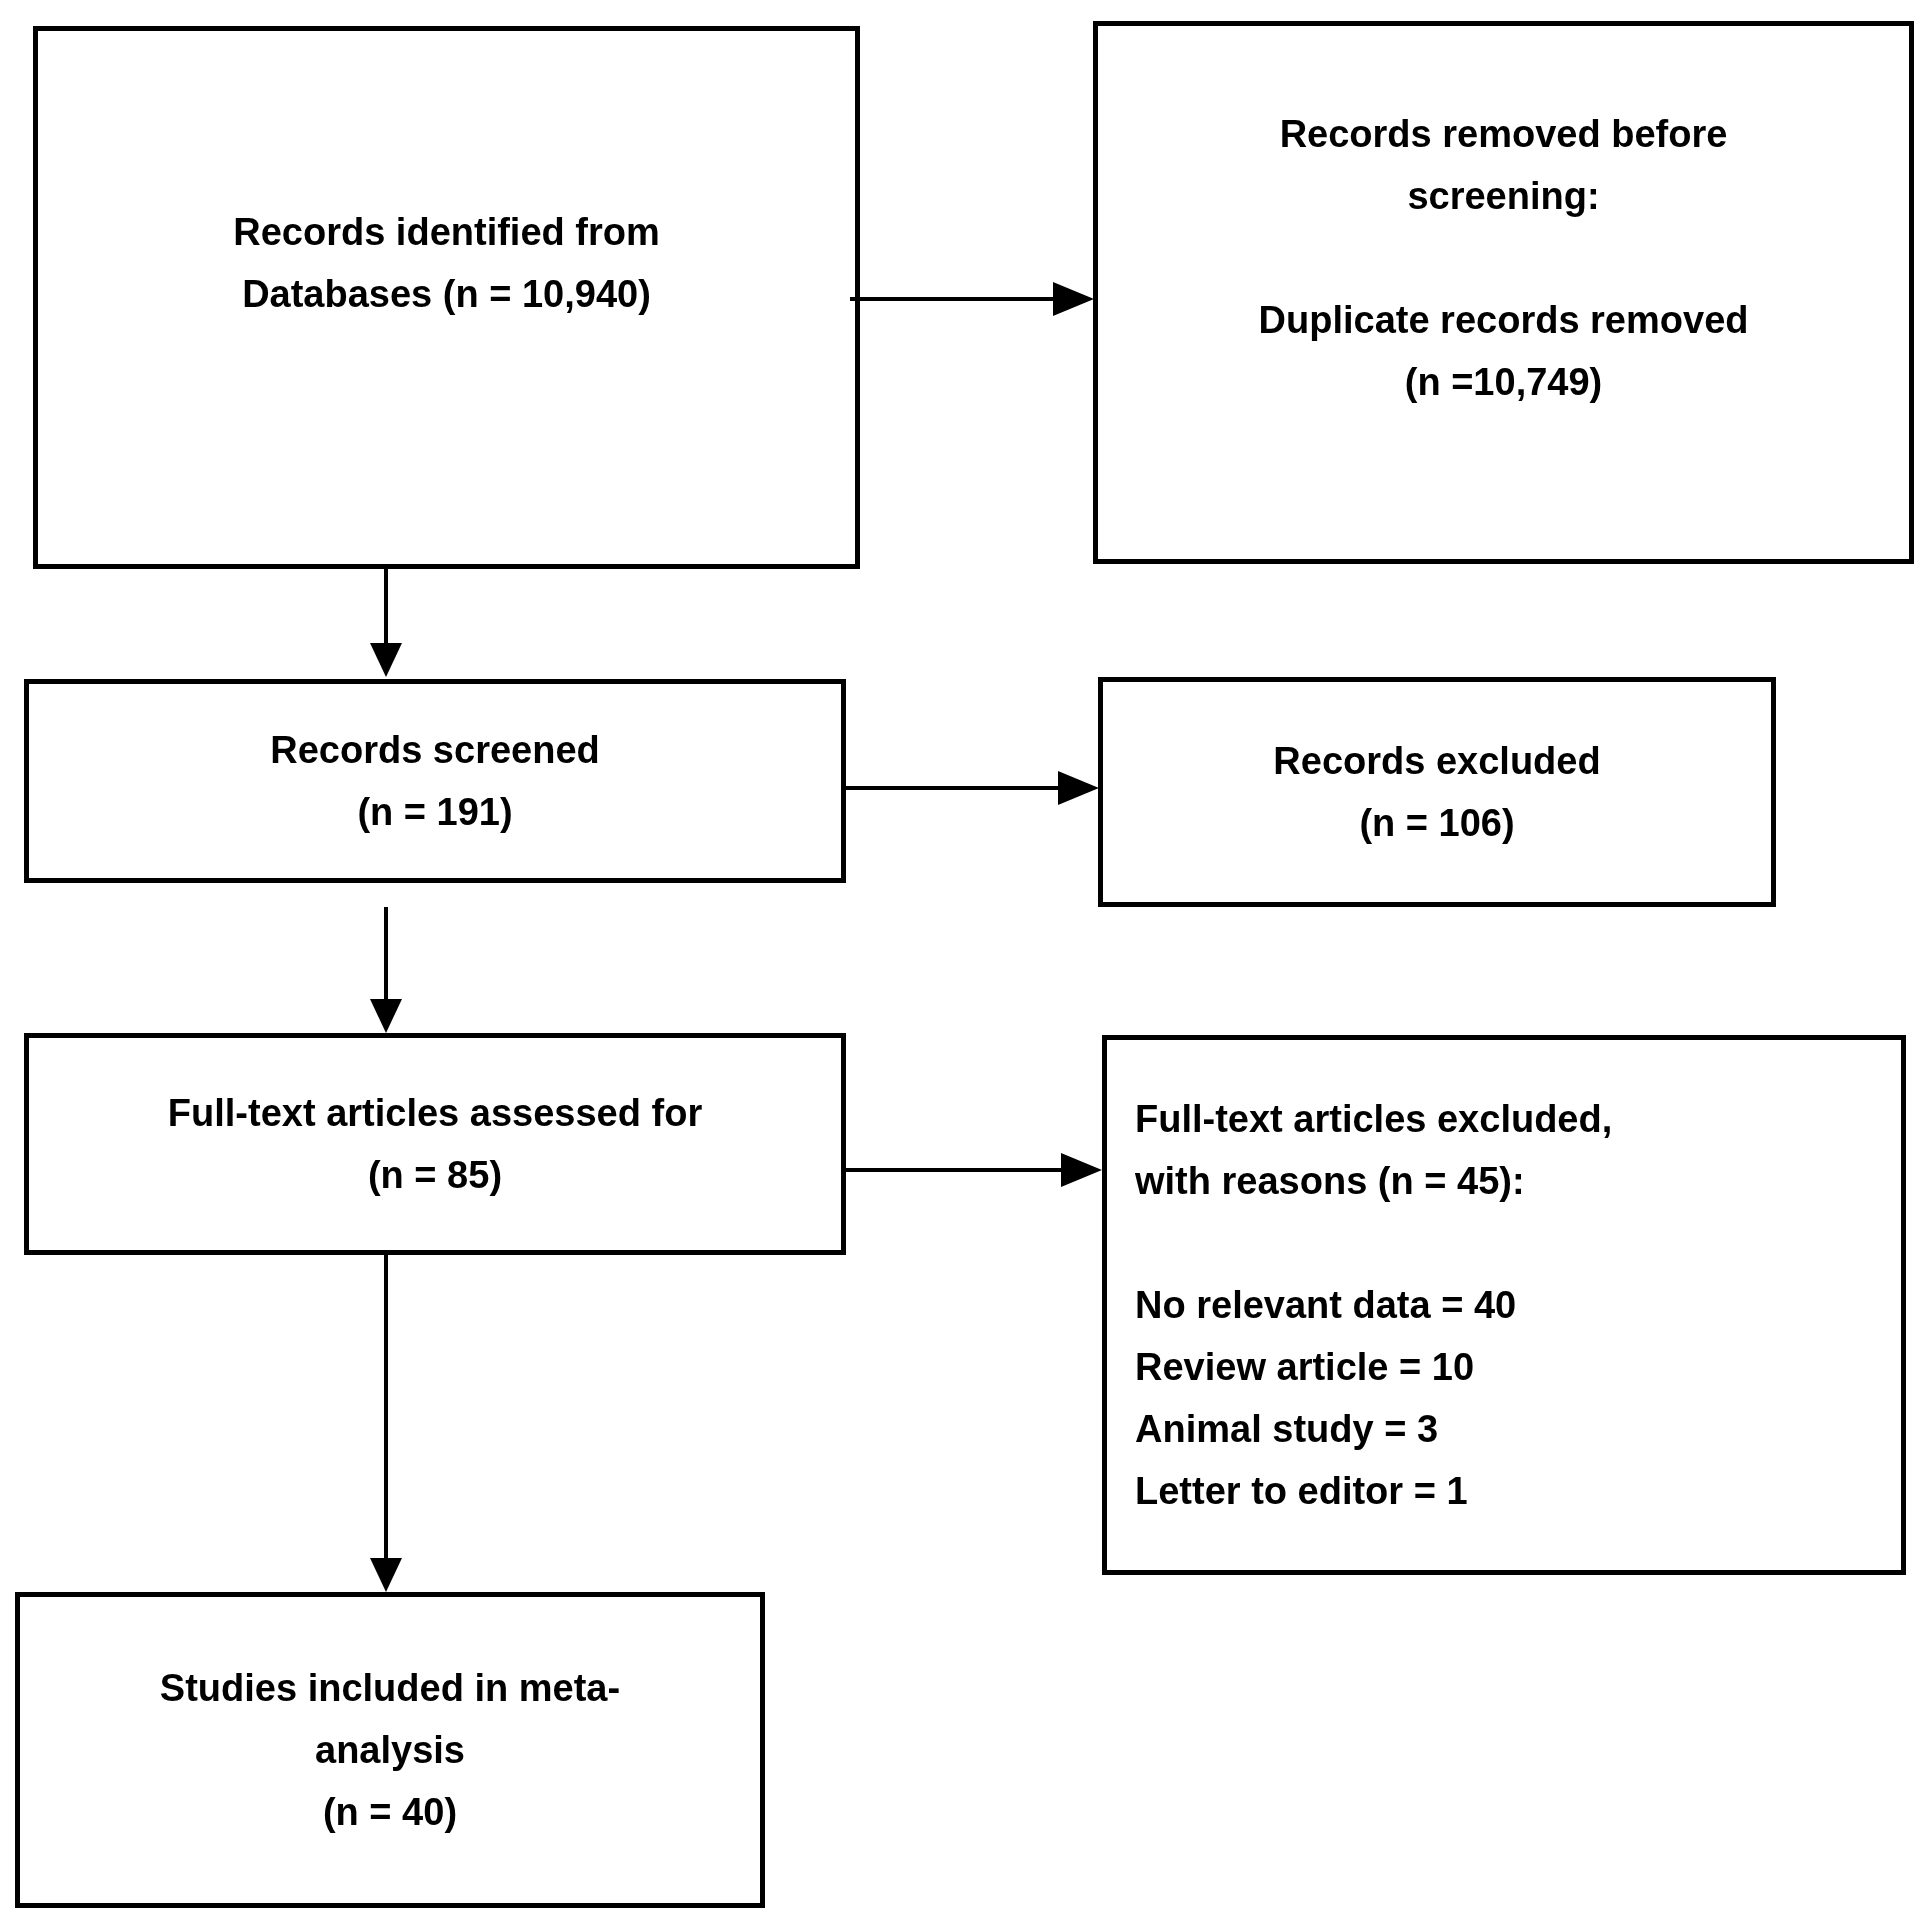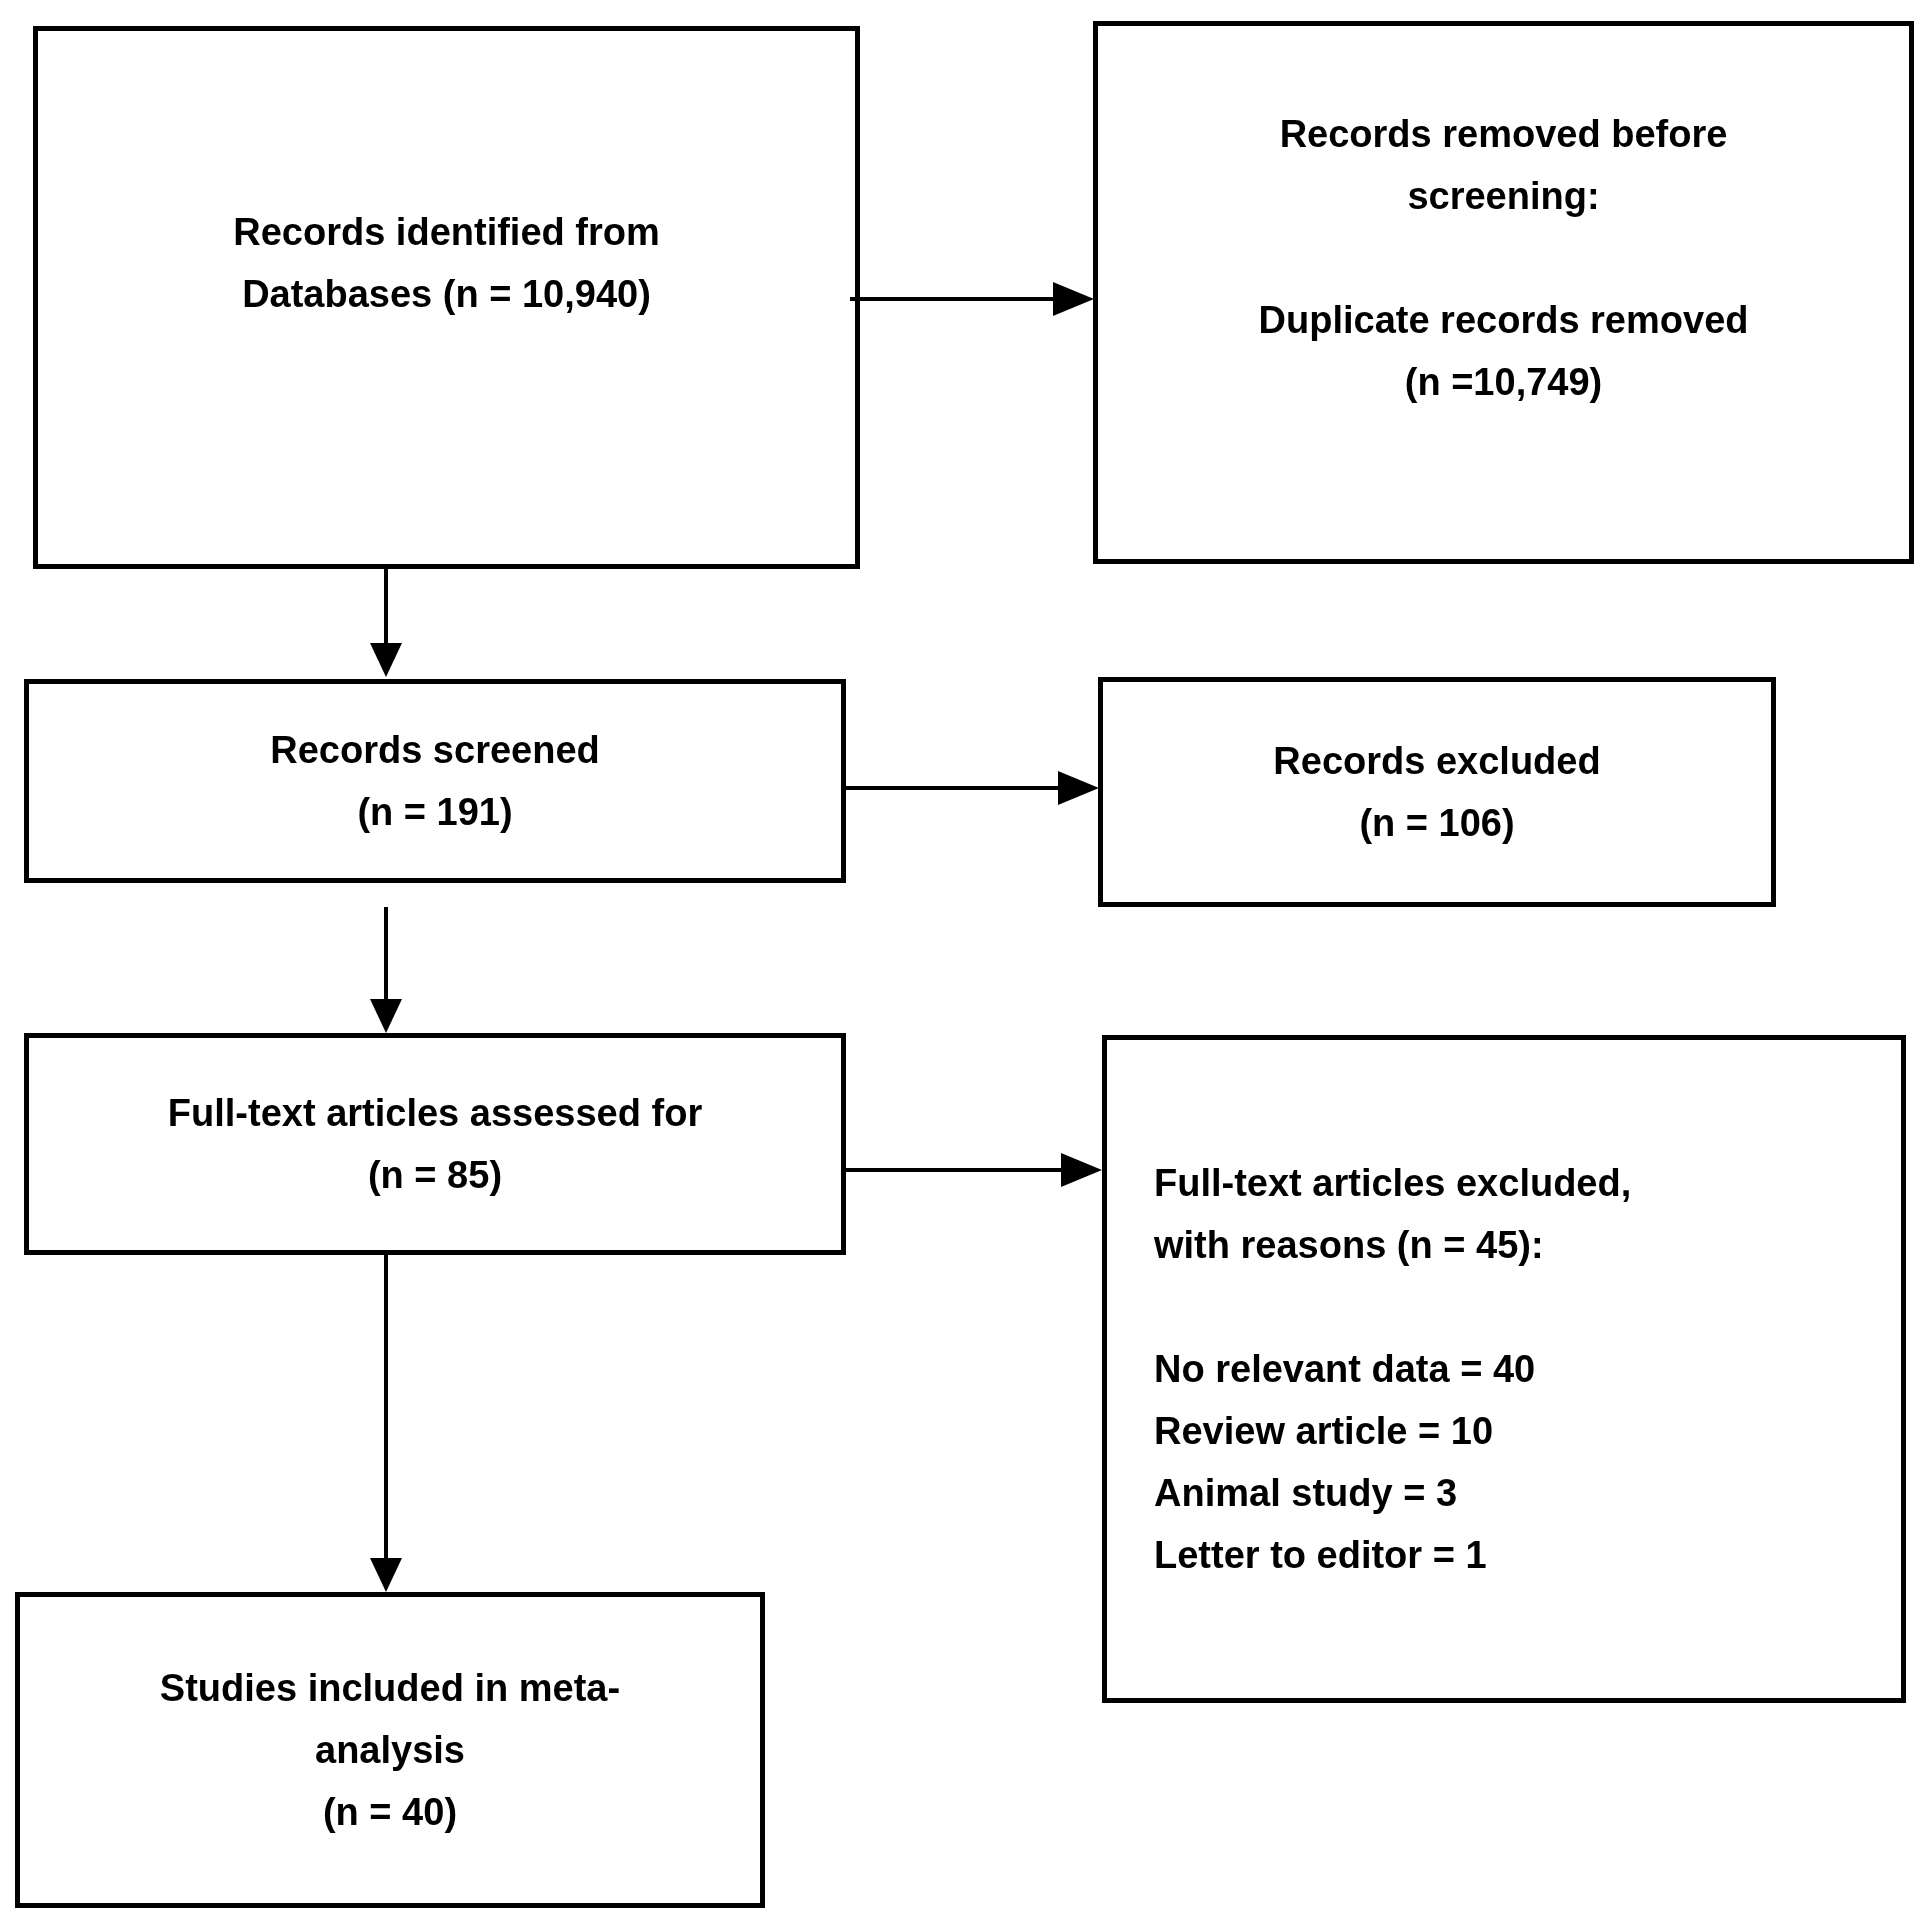--- a/index.html
+++ b/index.html
@@ -93,21 +93,21 @@
     </div>
   </div>
 
   <div class="box center" style="left:24px;top:1033px;width:822px;height:222px">
     <div class="lines">
       <div class="line">Full-text articles assessed for</div>
       <div class="line">(n = 85)</div>
     </div>
   </div>
 
-  <div class="box left" style="left:1102px;top:1035px;width:804px;height:668px;padding-left:47px;padding-right:9.8px">
+  <div class="box left" style="left:1102px;top:1035px;width:804px;height:540px;padding-left:28px;padding-right:9.8px">
     <div class="lines">
       <div class="line">Full-text articles excluded,</div>
       <div class="line">with reasons (n = 45):</div>
       <div class="line"></div>
       <div class="line">No relevant data = 40</div>
       <div class="line">Review article = 10</div>
       <div class="line">Animal study = 3</div>
       <div class="line">Letter to editor = 1</div>
     </div>
   </div>

